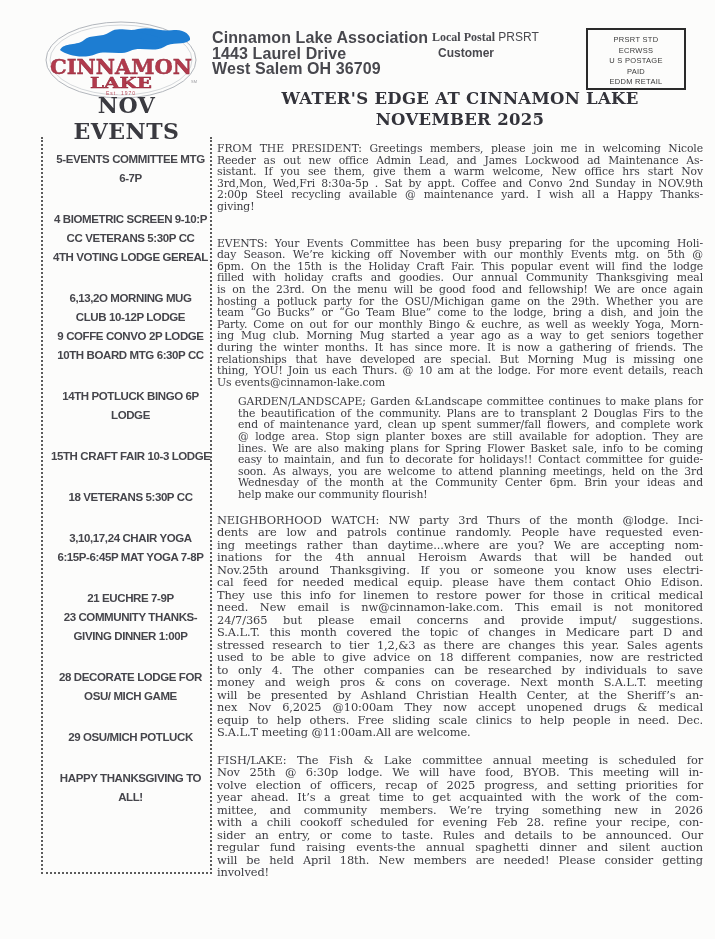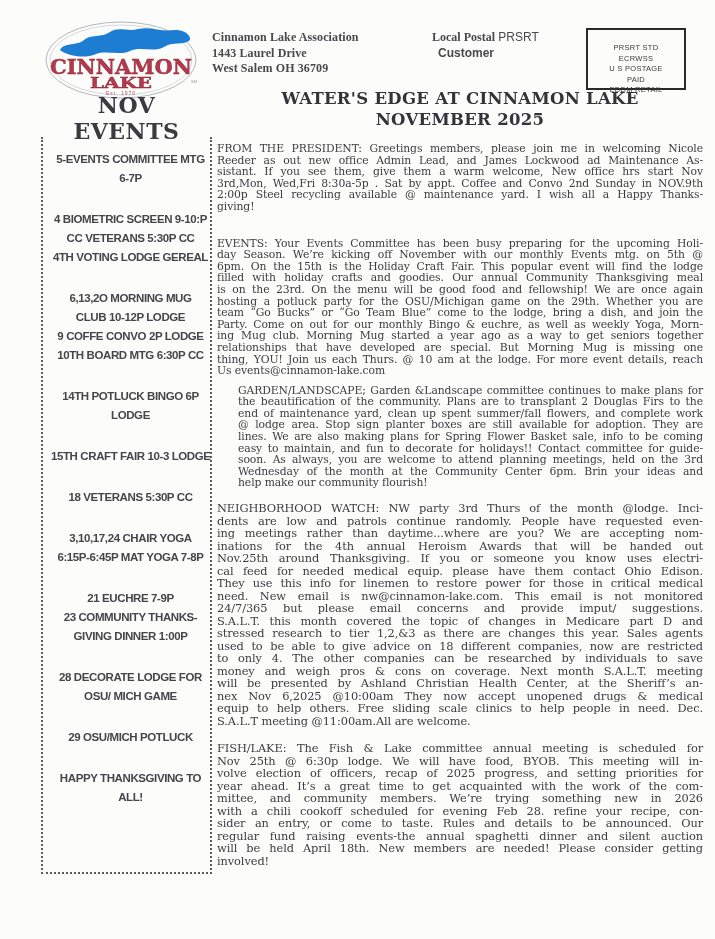--- a/index.html
+++ b/index.html
@@ -3,29 +3,29 @@
 <meta charset="utf-8">
 <style>
   html,body{margin:0;padding:0;background:#e8e8e8;}
   .page{
     position:relative;width:715px;height:939px;background:#fcfcfb;
     font-family:"Liberation Sans",sans-serif;color:#3c3c42;overflow:hidden;
     margin:0 auto;
   }
   
   .logo{position:absolute;left:44px;top:20px;width:154px;height:80px;}
-  .sender{position:absolute;left:212px;top:30px;font-size:12px;font-weight:bold;
-    line-height:15.5px;color:#48484e;letter-spacing:.1px;font-family:Liberation Serif, serif;}
+  .sender{position:absolute;left:212px;top:30px;font-size:16px;font-weight:bold;
+    line-height:15.5px;color:#48484e;letter-spacing:.1px;}
   .recipient{position:absolute;left:432px;top:30px;font-size:12px;line-height:15.5px;
     color:#48484e;}
   .recipient .b{font-weight:bold;font-family:Liberation Serif, serif;}
   .recipient .l2{padding-left:6px;font-weight:bold;}
   .postage{position:absolute;left:586px;top:28px;width:100px;height:62px;
     border:2px solid #2a2a2a;box-sizing:border-box;text-align:center;
-    font-size:7.5px;line-height:10.6px;padding-top:13px;color:#3a3a3a;letter-spacing:.3px;}
+    font-size:7.5px;line-height:10.6px;padding-top:5px;color:#3a3a3a;letter-spacing:.3px;}
   
   .main-title{position:absolute;left:217px;top:88px;width:486px;text-align:center;
     font-family:"DejaVu Serif","Liberation Serif",serif;font-weight:bold;
     font-size:16.5px;line-height:21px;color:#33333a;letter-spacing:.3px;}
   .side-heading{position:absolute;left:41px;top:92px;width:171px;text-align:center;
     font-family:"DejaVu Serif","Liberation Serif",serif;font-weight:bold;
     font-size:22px;color:#3a3a40;letter-spacing:.5px;}
   
   .side-box{position:absolute;left:41px;top:137px;width:171px;height:737px;
     box-sizing:border-box;border-left:2px dotted #5c5c5c;border-right:2px dotted #5c5c5c;
@@ -147,20 +147,21 @@
       <div class="article sz-small art-1">
         <div class="tl">EVENTS: Your Events Committee has been busy preparing for the upcoming Holi-</div>
         <div class="tl">day Season. We’re kicking off November with our monthly Events mtg. on 5th @</div>
         <div class="tl">6pm. On the 15th is the Holiday Craft Fair. This popular event will find the lodge</div>
         <div class="tl">filled with holiday crafts and goodies. Our annual Community Thanksgiving meal</div>
         <div class="tl">is on the 23rd. On the menu will be good food and fellowship! We are once again</div>
         <div class="tl">hosting a potluck party for the OSU/Michigan game on the 29th. Whether you are</div>
         <div class="tl">team “Go Bucks” or “Go Team Blue” come to the lodge, bring a dish, and join the</div>
         <div class="tl">Party. Come on out for our monthly Bingo &amp; euchre, as well as weekly Yoga, Morn-</div>
         <div class="tl">ing Mug club. Morning Mug started a year ago as a way to get seniors together</div>
+        <div class="tl">during the winter months. It has since more. It is now a gathering of friends. The</div>
         <div class="tl">relationships that have developed are special. But Morning Mug is missing one</div>
         <div class="tl">thing, YOU! Join us each Thurs. @ 10 am at the lodge. For more event details, reach</div>
         <div class="tl last">Us  events@cinnamon-lake.com</div>
       </div>
       <div class="article sz-small art-2">
         <div class="tl">GARDEN/LANDSCAPE; Garden &amp;Landscape committee continues to make plans for</div>
         <div class="tl">the beautification of the community. Plans are to transplant 2 Douglas Firs to the</div>
         <div class="tl">end of maintenance yard, clean up spent summer/fall flowers, and complete work</div>
         <div class="tl">@ lodge area. Stop sign planter boxes are still available for adoption. They are</div>
         <div class="tl">lines. We are also making plans for Spring Flower Basket sale, info to be coming</div>

